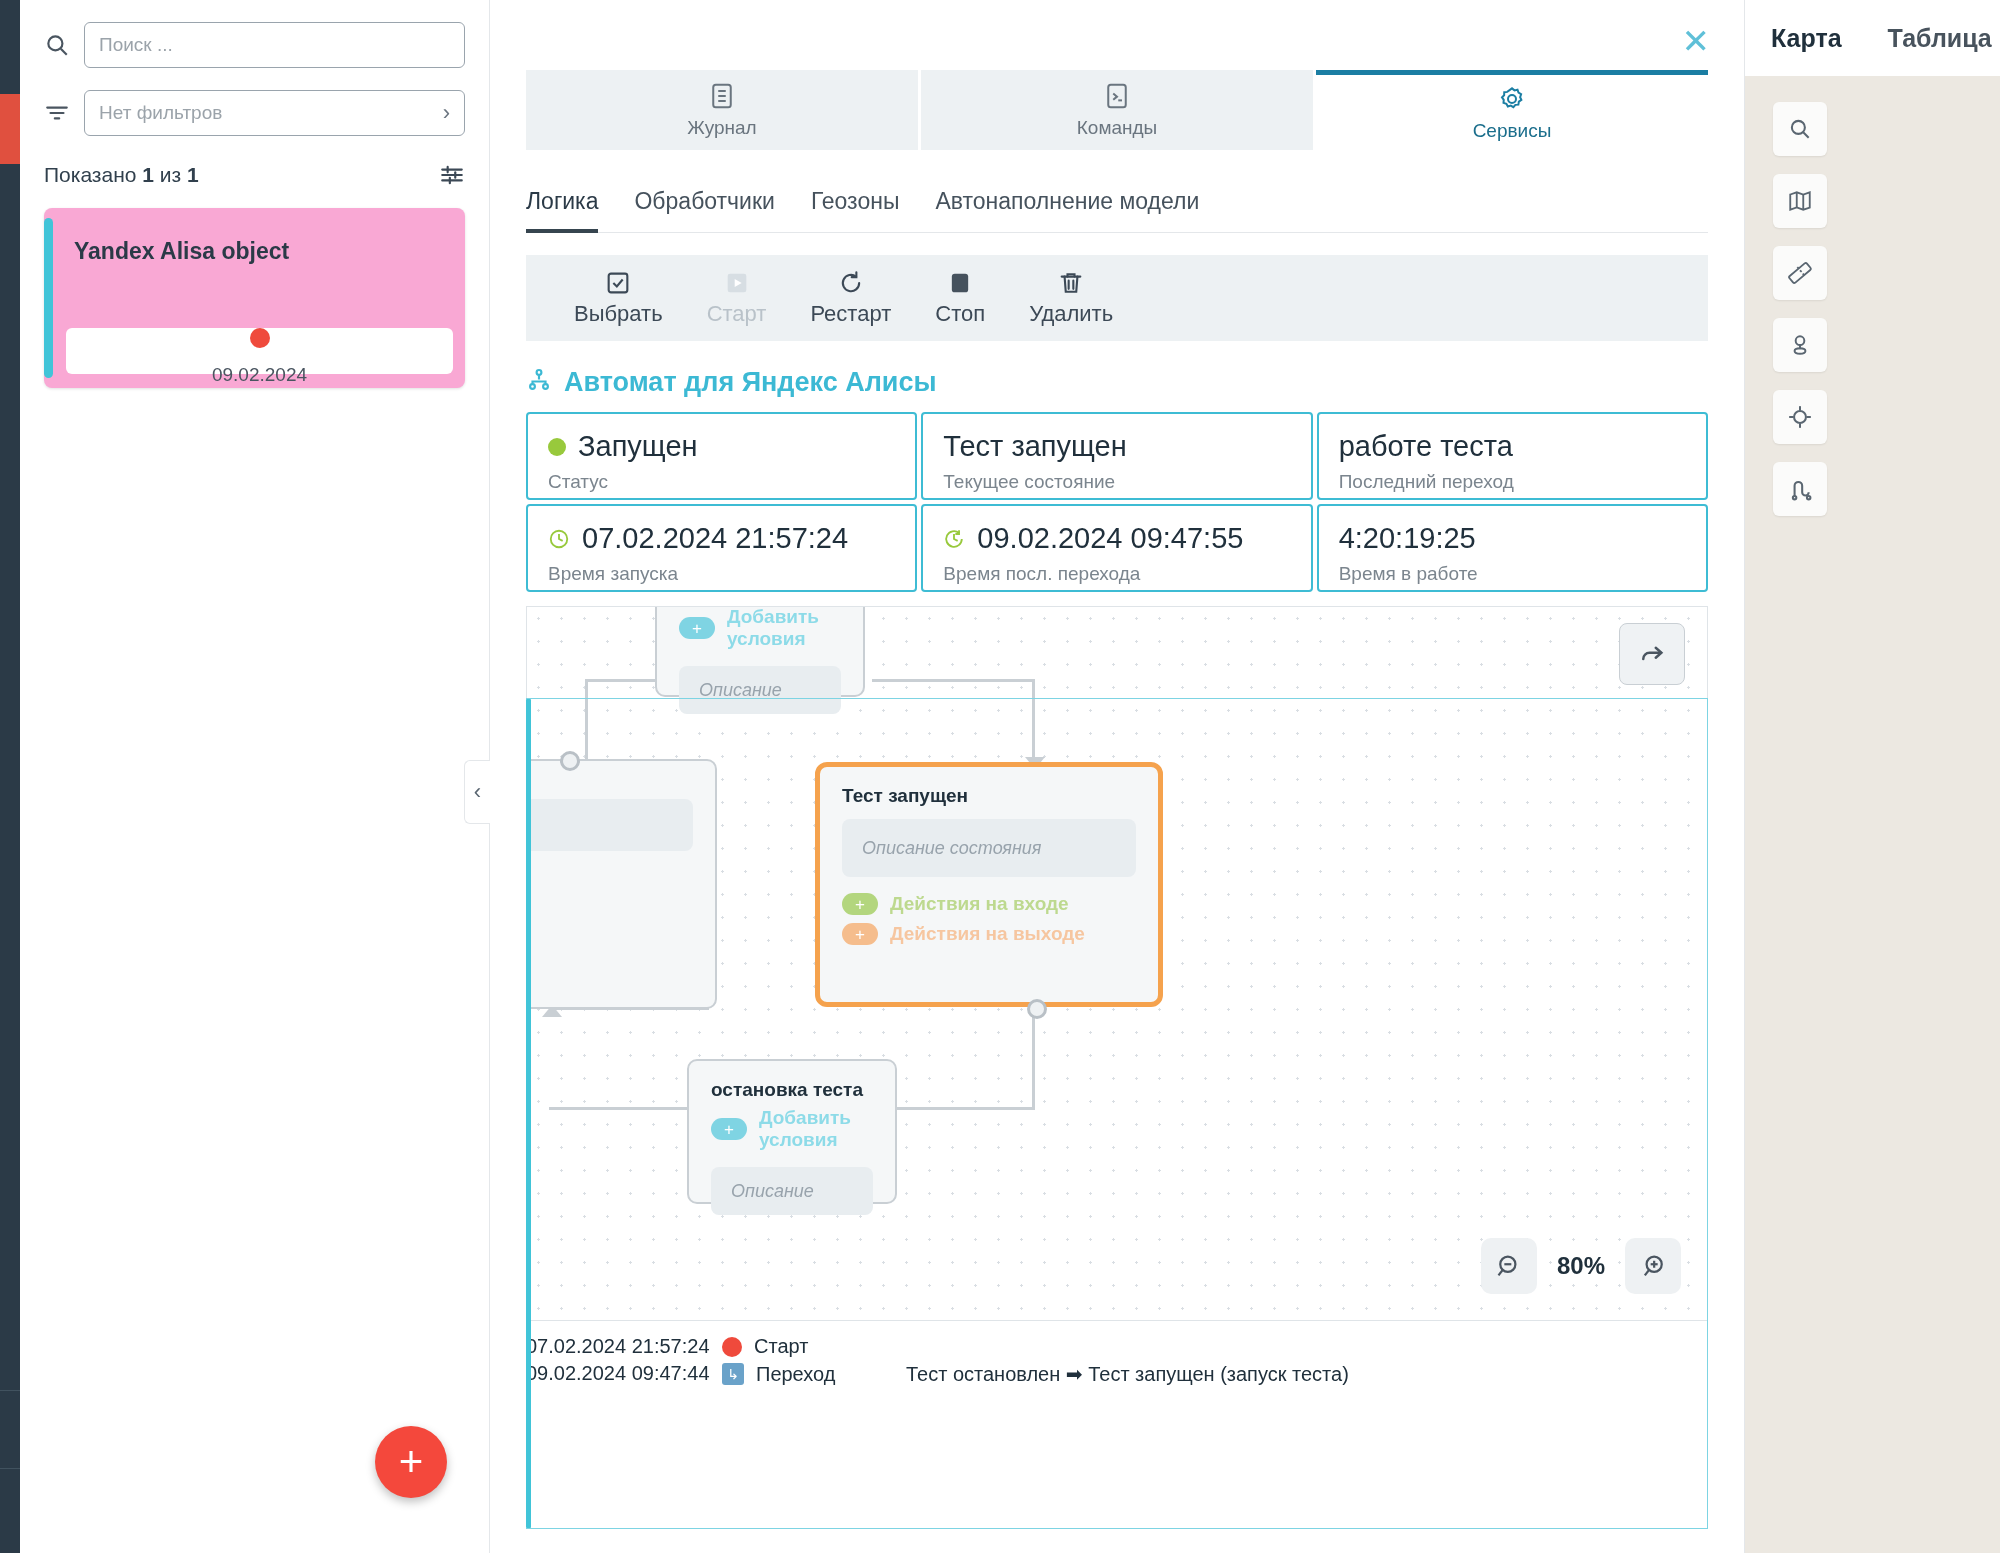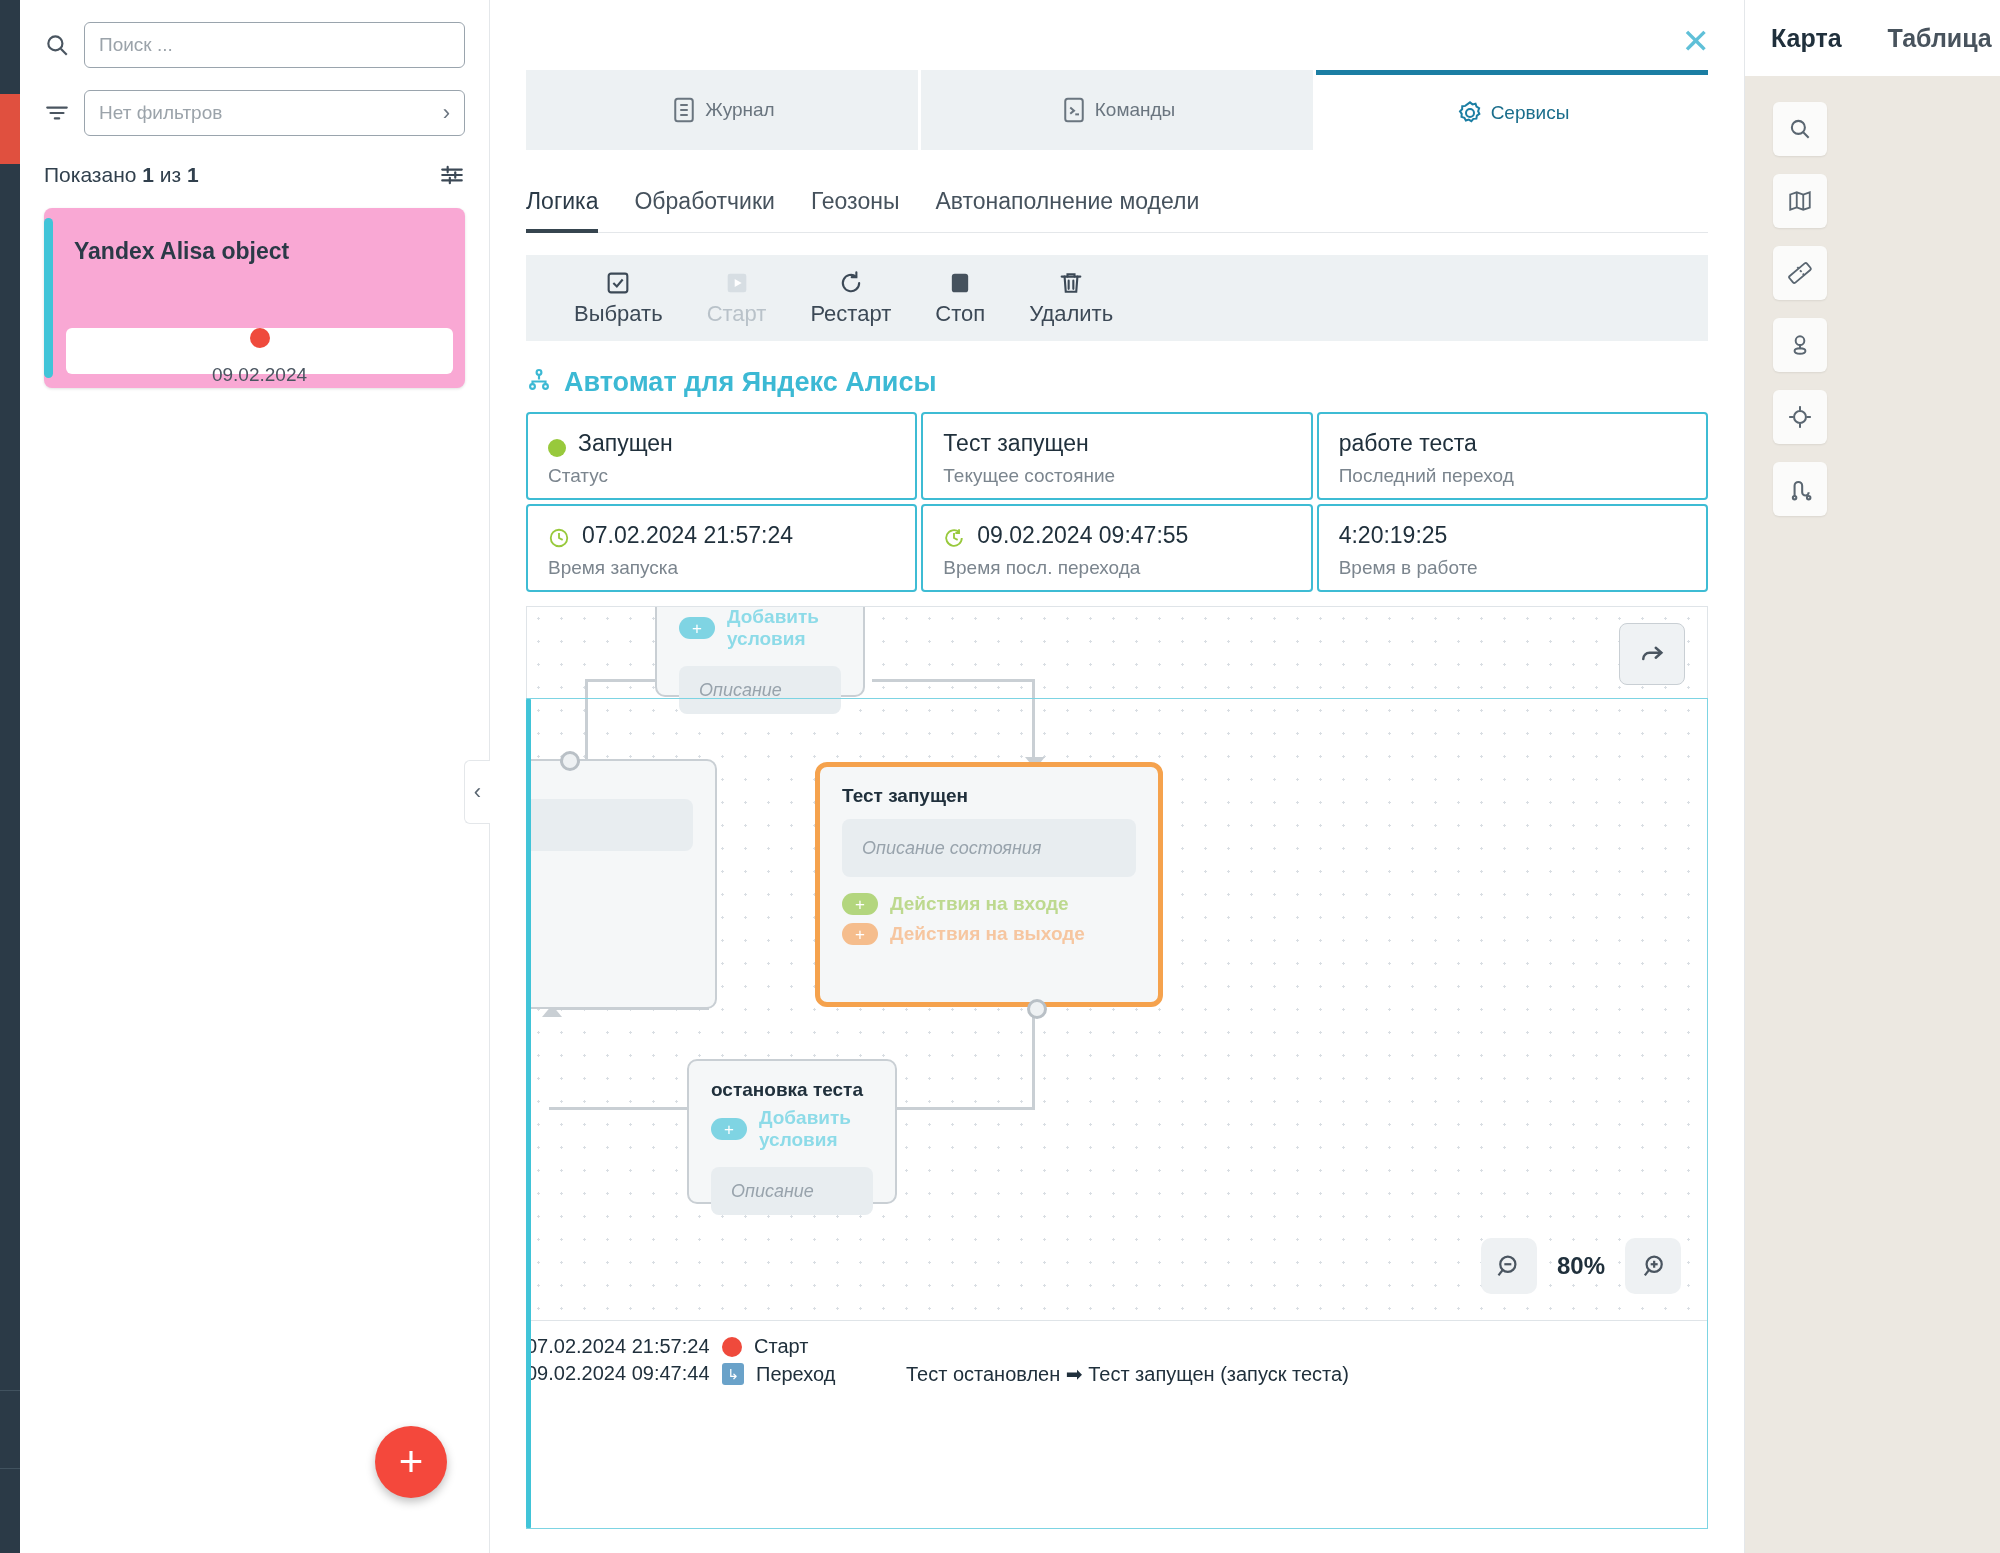--- a/index.html
+++ b/index.html
@@ -95,21 +95,21 @@
   .close-x {
     position: absolute; right: 34px; top: 24px;
     font-size: 34px; color: #5fc0d8; cursor: pointer; line-height: 1;
     font-weight: 300;
   }
   .top-tabs {
     display: flex; margin: 70px 36px 0 36px; gap: 3px;
   }
   .ttab {
     flex: 1; background: #edf1f3; height: 80px;
-    display: flex; flex-direction: row; align-items: center; justify-content: center;
+    display: flex; flex-direction: column; align-items: center; justify-content: center;
     gap: 6px; color: #6a757f; font-size: 19px; cursor: pointer;
   }
   .ttab.active {
     background: #ffffff; color: #1b6e8c; border-top: 5px solid #1b7ea3;
   }
   .ttab svg { display: block; }
 
   .sub-tabs {
     display: flex; gap: 36px; margin: 38px 36px 0 36px;
     border-bottom: 1px solid #e4e7ea; padding-bottom: 0;
@@ -138,21 +138,21 @@
   .cards-grid {
     margin: 14px 36px 0 36px;
     display: grid; grid-template-columns: 1fr 1fr 1fr;
     gap: 4px;
   }
   .scard {
     border: 2px solid #3ebcd4; background: #fff; border-radius: 4px;
     padding: 16px 20px; height: 88px;
   }
   .scard .v {
-    font-size: 23px; color: #20303c; display: flex; align-items: flex-end; gap: 12px;
+    font-size: 29px; color: #20303c; display: flex; align-items: center; gap: 12px;
     font-weight: 400;
   }
   .scard .l { font-size: 19px; color: #7b858e; margin-top: 8px; }
   .dot-green { width: 18px; height: 18px; border-radius: 50%; background: #98c93c; flex: none; }
 
   
   .canvas-wrap {
     margin: 14px 36px 0 36px; height: 715px;
     border: 1px solid #dfe4e8; position: relative; overflow: hidden;
     background-color: #fff;

